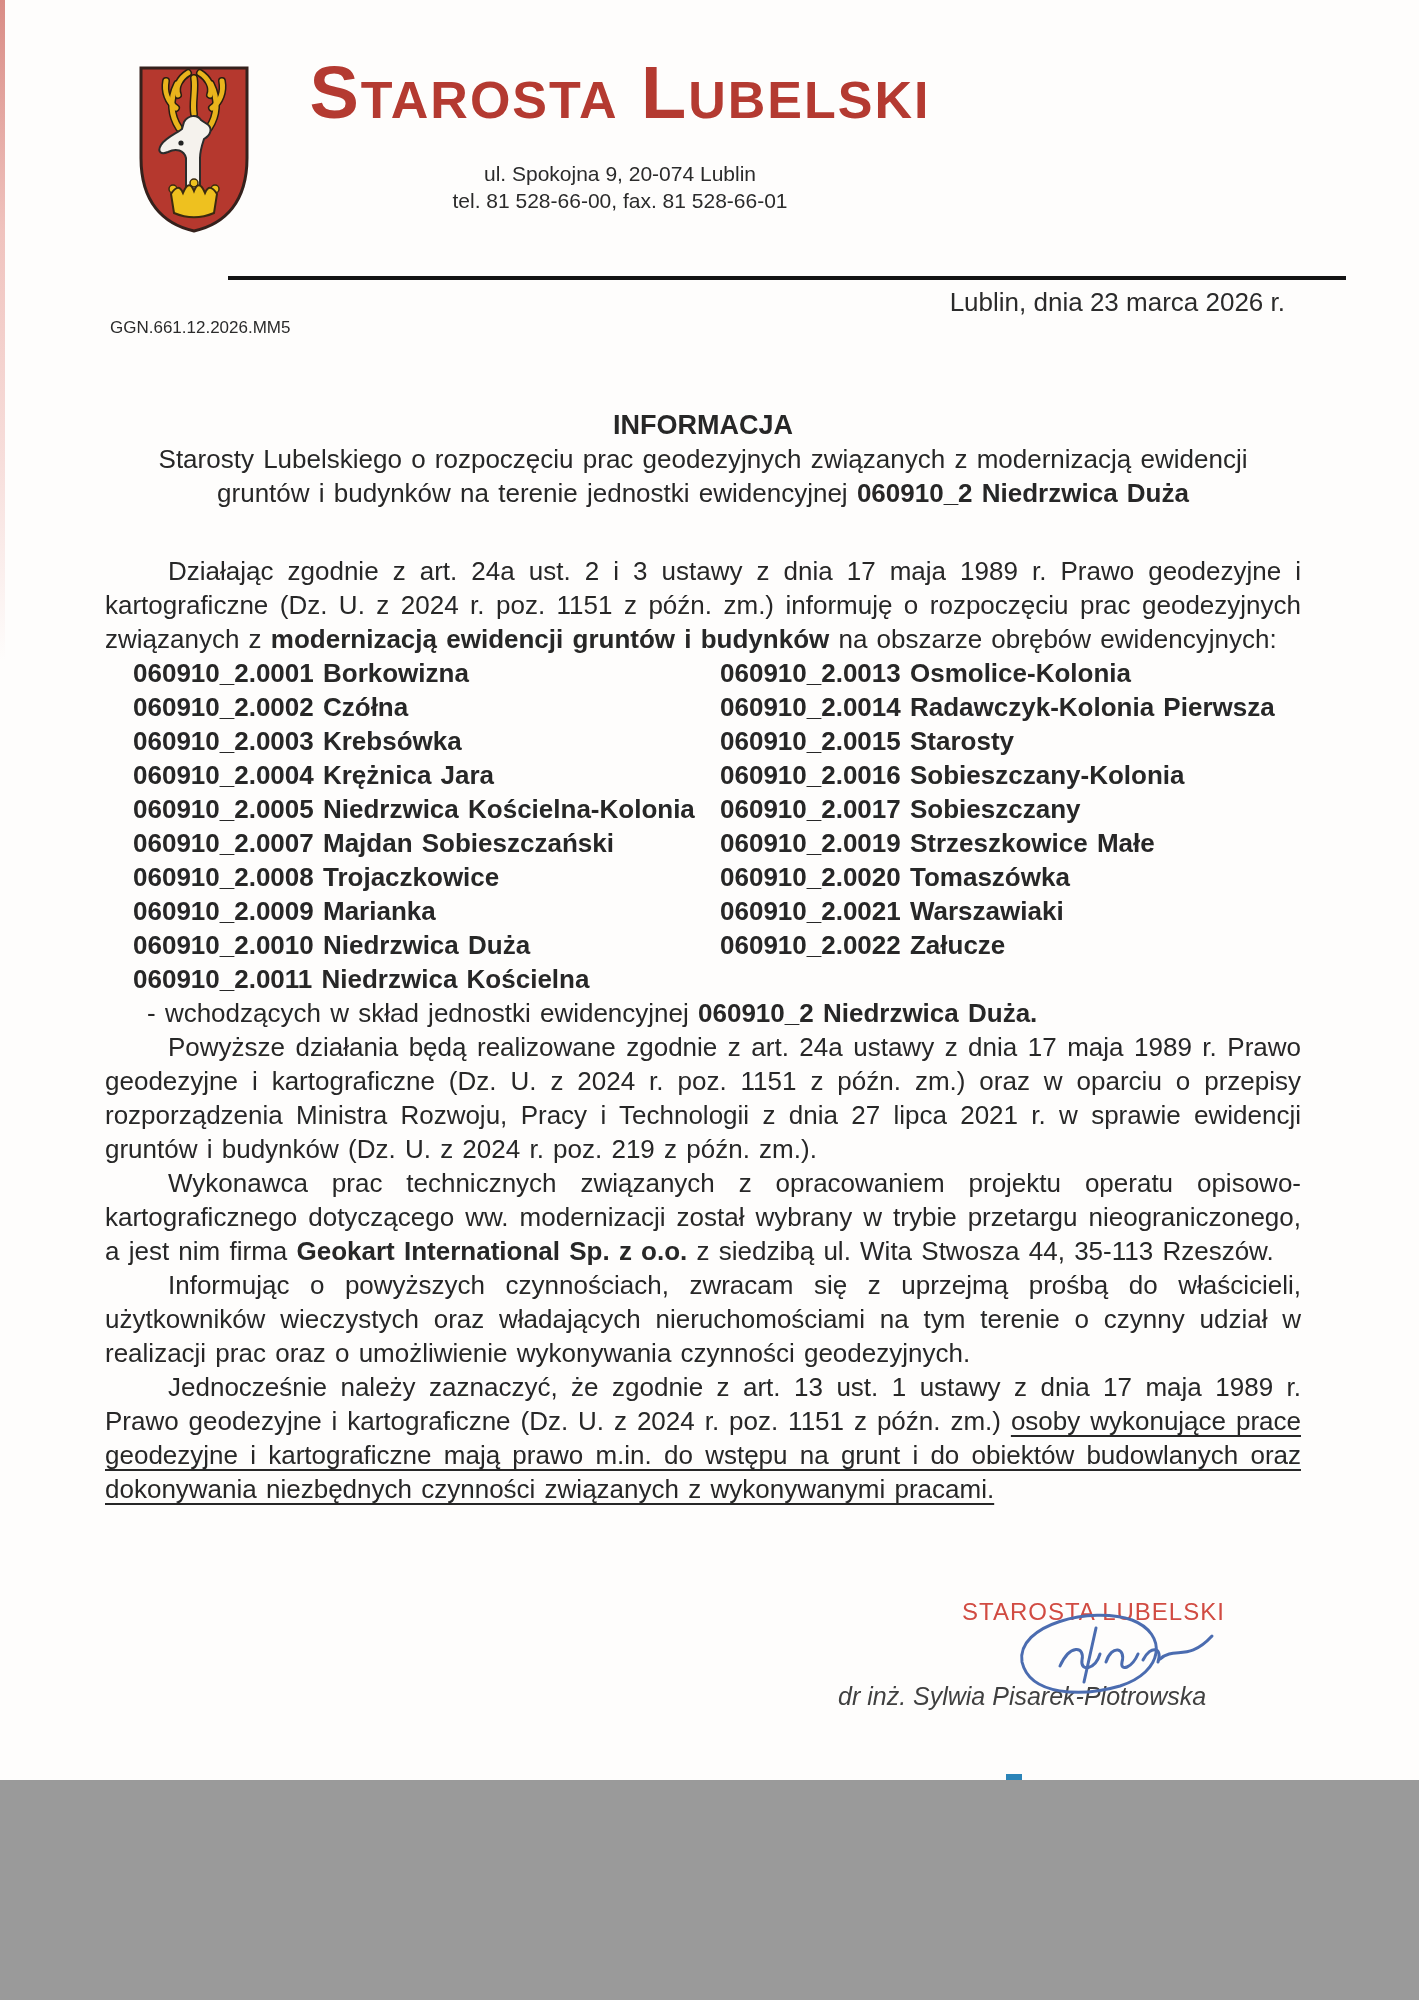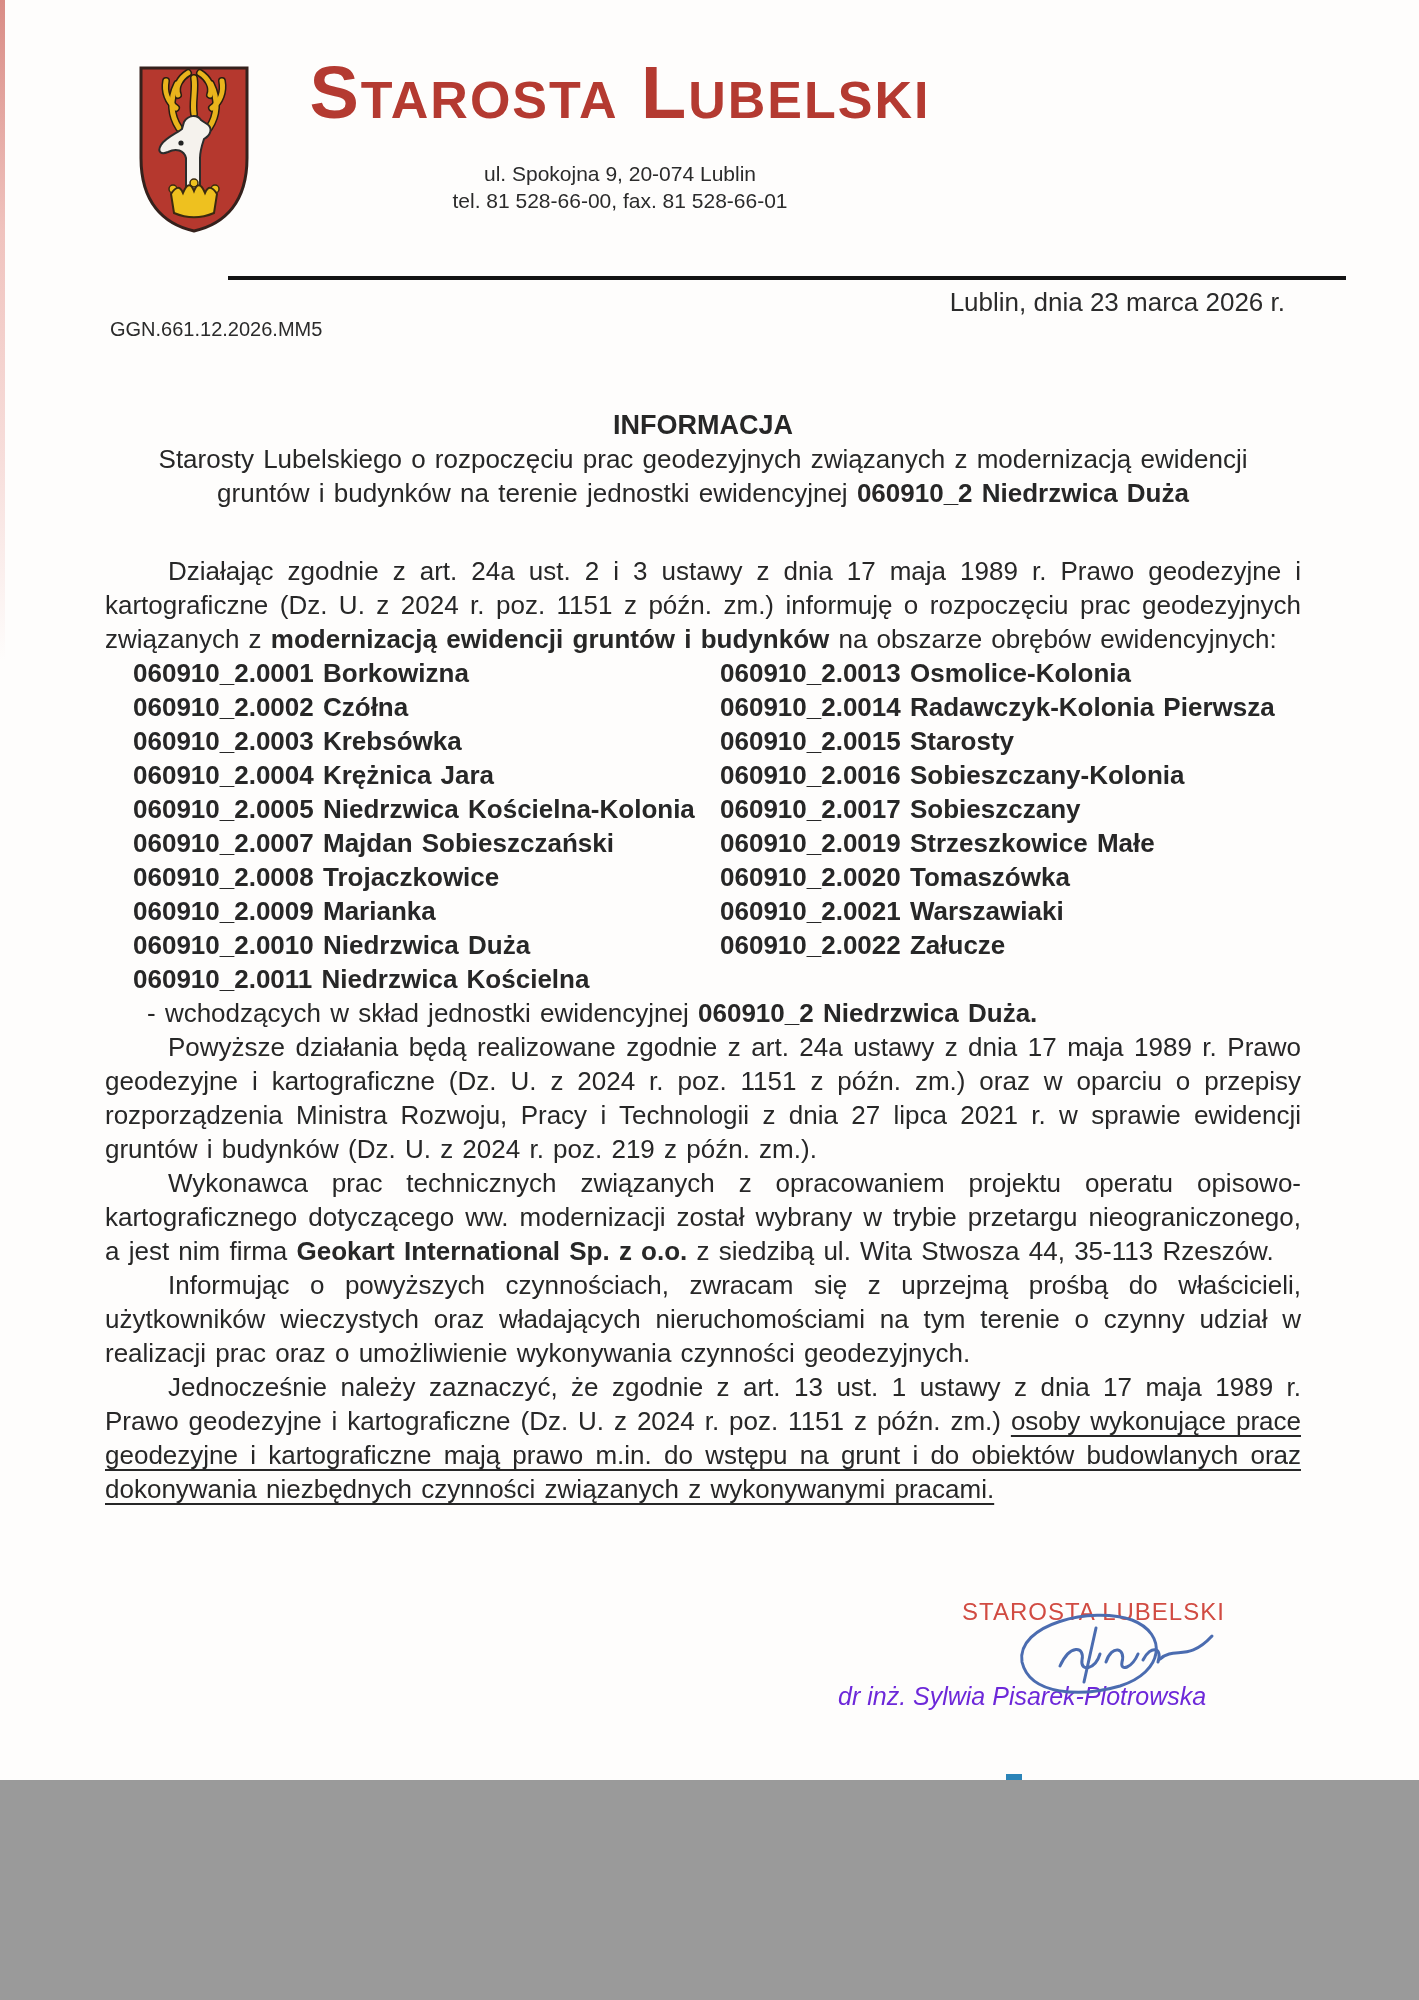--- a/index.html
+++ b/index.html
@@ -13,40 +13,40 @@
 
   
   .coa{position:absolute;left:133px;top:62px;width:122px;height:176px;}
   .brand{position:absolute;left:270px;top:52px;width:700px;text-align:center;
      font-variant:small-caps;font-weight:bold;font-size:74px;line-height:82px;
      color:#b43a31;letter-spacing:2px;}
   .addr{position:absolute;left:270px;top:160px;width:700px;text-align:center;
      font-size:21px;line-height:27px;color:#2b2b2b;}
   .rule{position:absolute;left:228px;top:276px;width:1118px;height:4px;background:#141414;}
   .date{position:absolute;left:700px;top:287px;width:585px;text-align:right;font-size:26px;color:#2b2b2b;}
-  .ref{position:absolute;left:110px;top:318px;font-size:20px;color:#2b2b2b;}
+  .ref{position:absolute;left:110px;top:318px;font-size:17px;color:#2b2b2b;}
 
   
   .doc{position:absolute;left:105px;top:408px;width:1196px;font-size:26px;line-height:34px;
        color:#272727;word-spacing:2px;}
   .doc-heading{text-align:center;font-weight:bold;font-size:27px;line-height:34px;margin:0;}
   .subtitle{text-align:center;margin:0;}
   .para{text-align:justify;text-indent:63px;margin:0;}
   .p1{margin-top:44px;}
   .b{font-weight:bold;}
   .u{text-decoration:underline;text-decoration-thickness:2px;text-underline-offset:5px;}
   .districts{margin-left:28px;display:grid;grid-template-columns:587px auto;font-weight:bold;}
   .district-item{white-space:nowrap;line-height:34px;}
   .closing-line{margin-left:42px;}
 
   
   .sig-title{position:absolute;left:962px;top:1598px;font-size:24px;letter-spacing:1px;
      color:#d14b42;font-weight:normal;}
   .sig-name{position:absolute;left:838px;top:1682px;width:470px;font-size:25px;
-     font-style:italic;color:#6d28d9;}
+     font-style:italic;color:#404040;}
   .sig-svg{position:absolute;left:1000px;top:1604px;z-index:3;}
 
   
   .f-fe-logo{position:absolute;left:136px;top:1774px;}
   .f-fe-text{position:absolute;left:190px;top:1801px;font-size:22px;line-height:27px;color:#3c3c3c;}
   .f-pl-flag{position:absolute;left:348px;top:1793px;width:70px;height:60px;
      border:1px solid #d8d8d8;box-sizing:border-box;}
   .f-pl-flag .white{height:50%;background:#fdfdfd;}
   .f-pl-flag .red{height:50%;background:#b5372c;}
   .f-pl-text{position:absolute;left:432px;top:1801px;font-size:22px;line-height:27px;color:#3c3c3c;}

